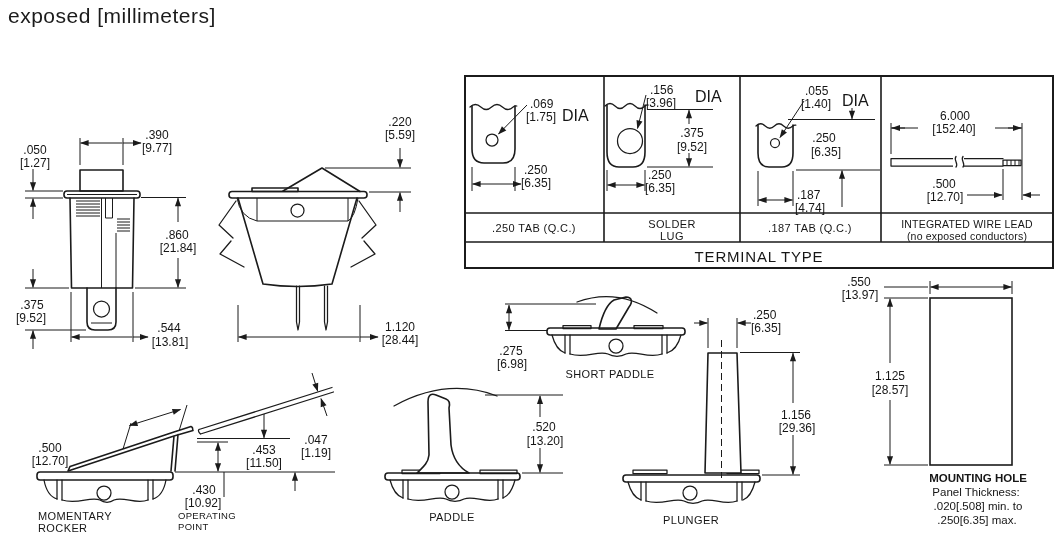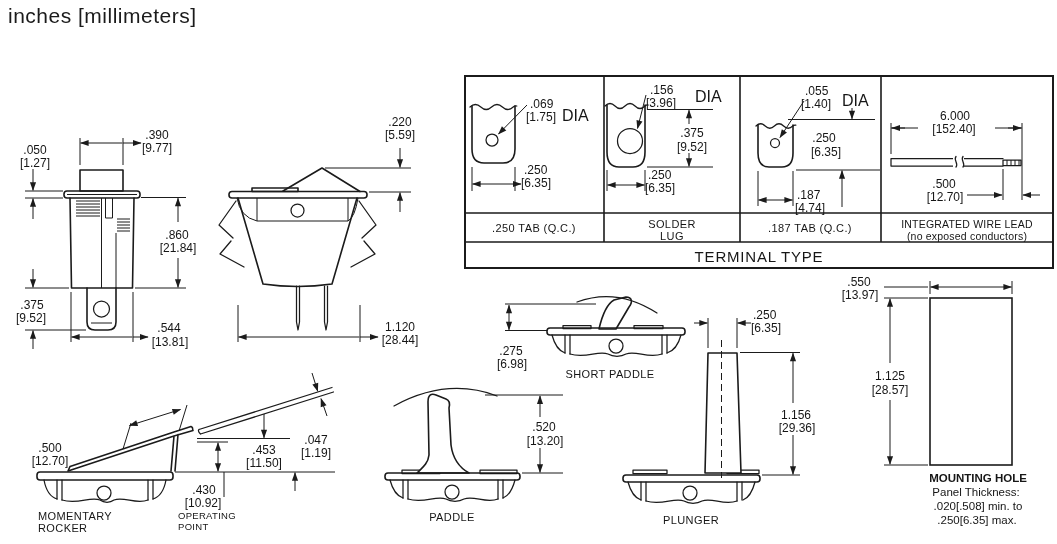--- a/index.html
+++ b/index.html
@@ -20,21 +20,21 @@
   .lbl2{font-size:10.5px;letter-spacing:.2px}
   .ttl{font-size:15px;letter-spacing:.8px}
   .note{font-size:11.5px}
   .tiny{font-size:9.5px;letter-spacing:.3px}
   .b{font-weight:bold}
 </style>
 </head>
 <body>
 
 <div class="canvas">
-  <div class="units">inches [millimeters]</div>
+  <div class="units">exposed [millimeters]</div>
 
   <svg width="1057" height="544" viewBox="0 0 1057 544">
     <defs>
       <marker id="arw" viewBox="0 0 10 8" refX="9.3" refY="4" markerWidth="9" markerHeight="7.2" orient="auto-start-reverse">
         <path d="M0.4,0.6 L10,4 L0.4,7.4 Z" fill="#1b1b1b"></path>
       </marker>
     </defs>
 
     <g>
       <rect class="dr" x="80" y="170" width="43" height="21"></rect>

